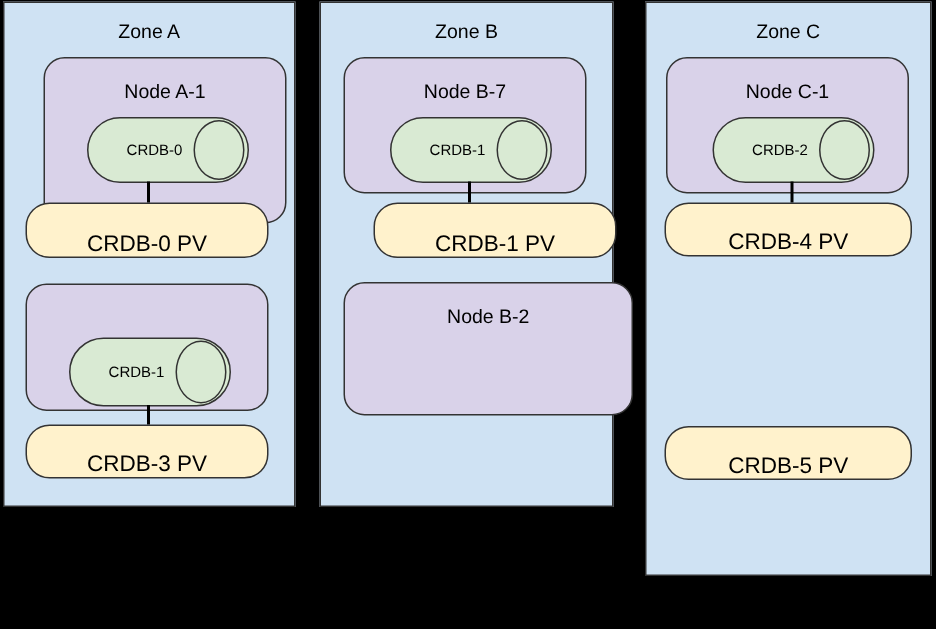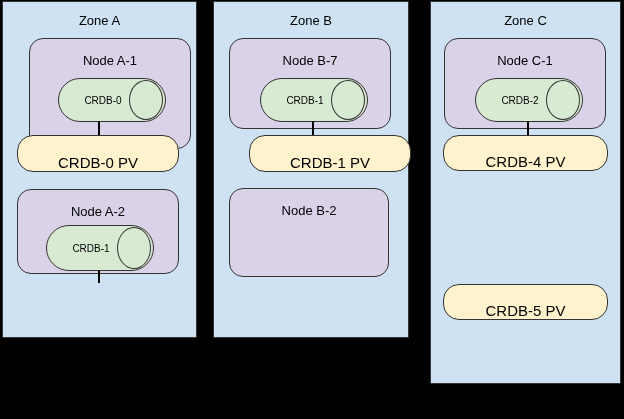--- a/index.html
+++ b/index.html
@@ -90,45 +90,47 @@
         <span class="cyl-cap"></span>
         <span class="cyl-label">CRDB-0</span>
       </div>
     </div>
     <div class="connector" style="left:95px; top:119px; height:14px;"></div>
     <div class="pv" style="left:14px; top:133px; width:162px; height:37px;">
       <span>CRDB-0 PV</span>
     </div>
 
     <div class="node" style="left:14px; top:187px; width:162px; height:85px;">
-      <div class="node-label">Node A-2</div>
       <div class="cylinder" style="left:28px; top:35px; width:108px; height:46px;">
         <span class="cyl-cap"></span>
         <span class="cyl-label">CRDB-1</span>
       </div>
     </div>
     <div class="connector" style="left:95px; top:268px; height:13px;"></div>
+    <div class="pv" style="left:14px; top:281px; width:162px; height:36px;">
+      <span>CRDB-3 PV</span>
+    </div>
   </div>
 
   <div class="zone" style="left:213px; top:1px; width:196px; height:337px;">
     <div class="zone-label">Zone B</div>
 
     <div class="node" style="left:15px; top:36px; width:162px; height:91px;">
       <div class="node-label">Node B-7</div>
       <div class="cylinder" style="left:30px; top:39px; width:108px; height:44px;">
         <span class="cyl-cap"></span>
         <span class="cyl-label">CRDB-1</span>
       </div>
     </div>
     <div class="connector" style="left:98px; top:119px; height:14px;"></div>
     <div class="pv" style="left:15px; top:133px; width:162px; height:37px;margin-left:20px;">
       <span>CRDB-1 PV</span>
     </div>
 
-    <div class="node" style="left:15px; top:186px; width:160px; height:89px;">
+    <div class="node" style="left:15px; top:186px; width:193px; height:89px;">
       <div class="node-label">Node B-2</div>
     </div>
   </div>
 
   <div class="zone" style="left:430px; top:1px; width:191px; height:383px;">
     <div class="zone-label">Zone C</div>
 
     <div class="node" style="left:13px; top:36px; width:162px; height:91px;">
       <div class="node-label">Node C-1</div>
       <div class="cylinder" style="left:30px; top:39px; width:108px; height:44px;">

